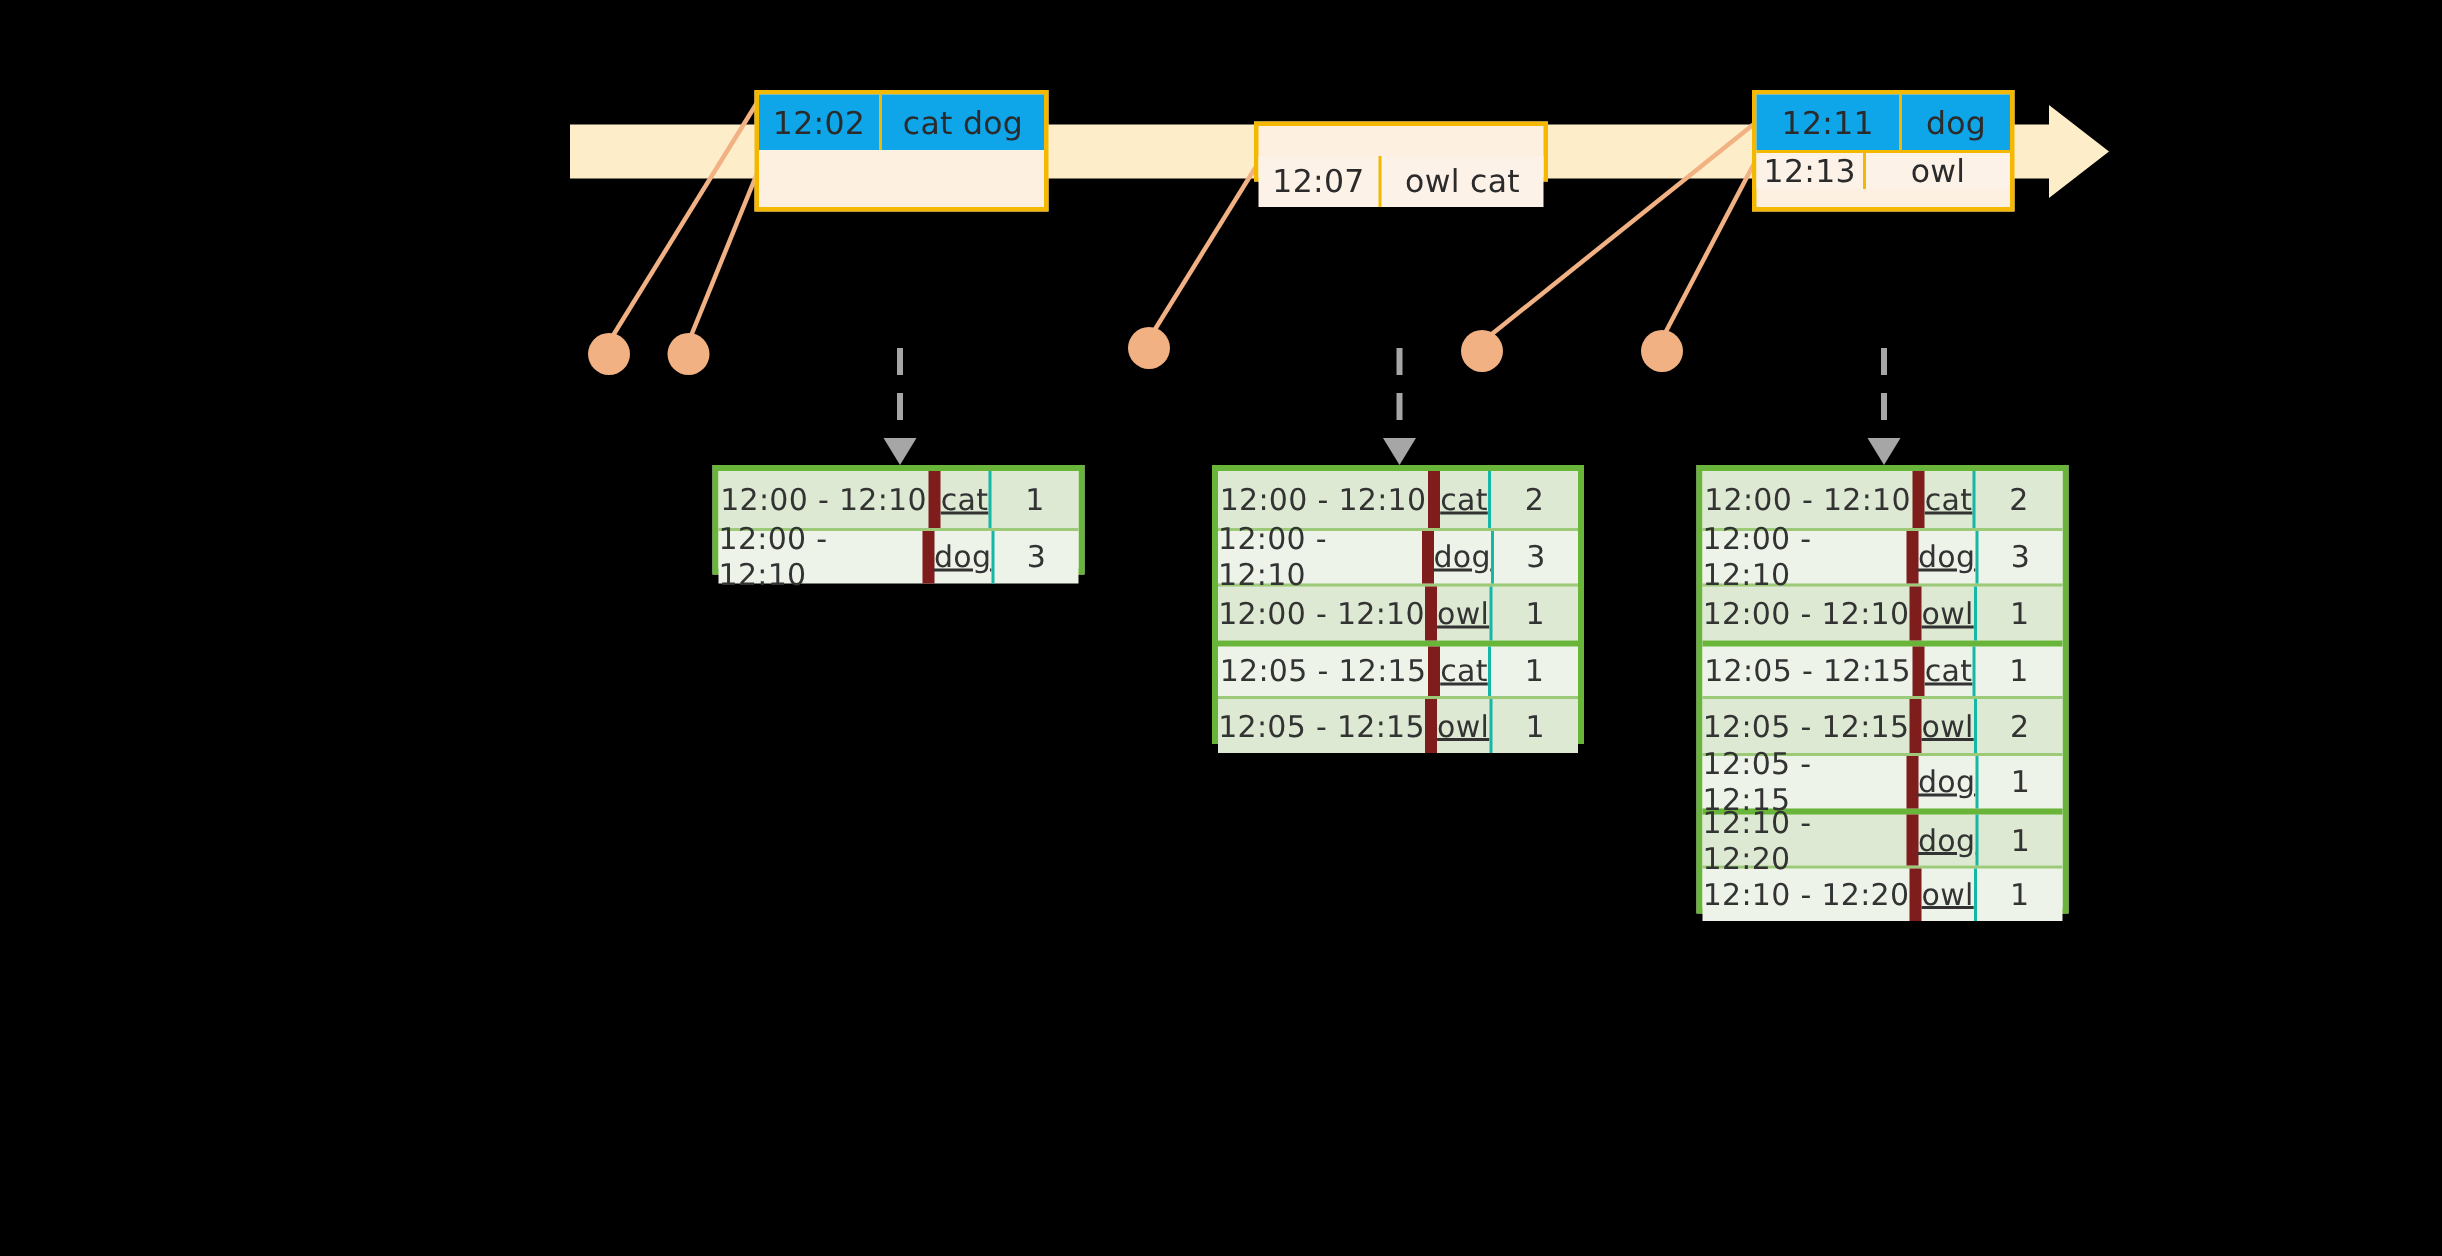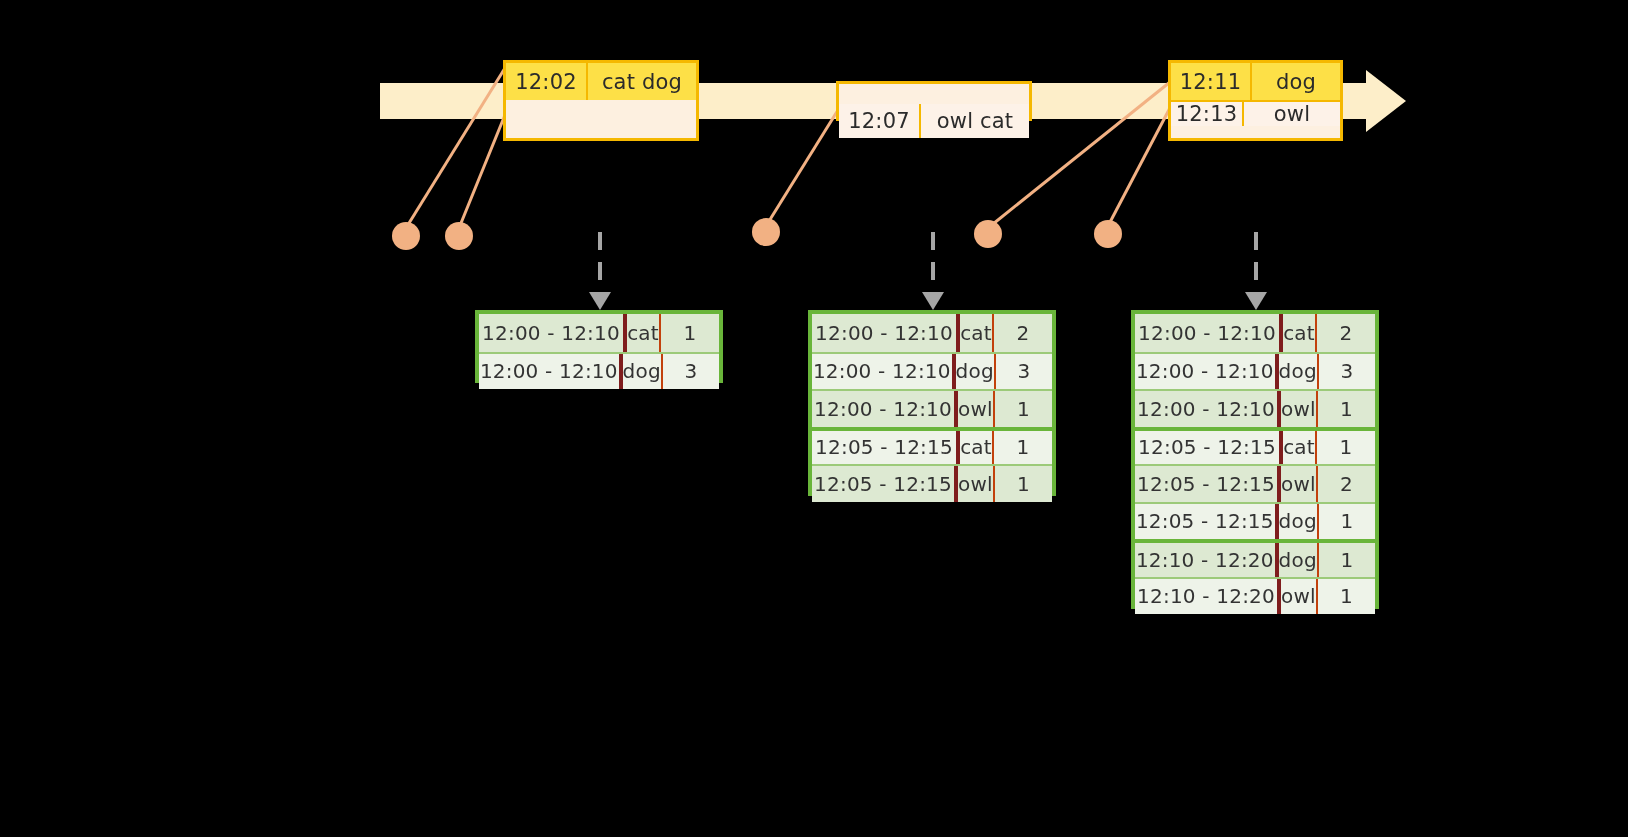--- a/index.html
+++ b/index.html
@@ -35,21 +35,21 @@
     box-sizing: border-box;
     background: #fdf0e0;
   }
   .evt-row {
     display: flex;
     box-sizing: border-box;
   }
   .evt-row + .evt-row {
     border-top: 2px solid #f5b800;
   }
-  .evt-row.shade { background: #fde047; }
+  .evt-row.shade { background: #0ea5e9; }
   .evt-row.plain { background: #fdf2e8; }
   .evt-time {
     box-sizing: border-box;
     border-right: 2px solid #f5b800;
     display: flex;
     align-items: center;
     justify-content: center;
     color: #2b2b2b;
     font-size: 21px;
     letter-spacing: .2px;
@@ -83,22 +83,22 @@
   .res-row.grp-sep { border-top: 4px solid #69b53a; }
   .res-win, .res-word, .res-count {
     box-sizing: border-box;
     display: flex;
     align-items: center;
     justify-content: center;
     color: #333333;
     font-size: 20px;
     letter-spacing: .2px;
   }
-  .res-win  { border-right: 4px solid #7f1d1d; }
-  .res-word { border-right: 2px solid #c2410c; }
+  .res-win  { border-right: 8px solid #7f1d1d; }
+  .res-word { border-right: 2px solid #14b8a6; text-decoration: underline; }
 </style>
 </head>
 <body>
 
 <div id="stage">
 
   <svg class="layer" viewBox="0 0 1628 837">
 
     <rect x="380" y="83" width="990" height="36" fill="#fdeec9"></rect>
 
@@ -139,21 +139,21 @@
 
   <div class="evt-group" style="left:836px; top:81px; width:196px; height:40px;">
     <div class="evt-row plain" style="height:34px;margin-top:20px;">
       <div class="evt-time" style="width:82px;">12:07</div>
       <div class="evt-words">owl cat</div>
     </div>
   </div>
 
   <div class="evt-group" style="left:1168px; top:60px; width:175px; height:81px;">
     <div class="evt-row shade" style="height:37px;">
-      <div class="evt-time" style="width:81px;">12:11</div>
+      <div class="evt-time" style="width:97px;">12:11</div>
       <div class="evt-words">dog</div>
     </div>
     <div class="evt-row plain" style="height:26px;">
       <div class="evt-time" style="width:73px;">12:13</div>
       <div class="evt-words">owl</div>
     </div>
   </div>
 
   <div class="res-table" style="left:475px; top:310px; width:248px; height:73px;">
       <div class="res-row band-a">

